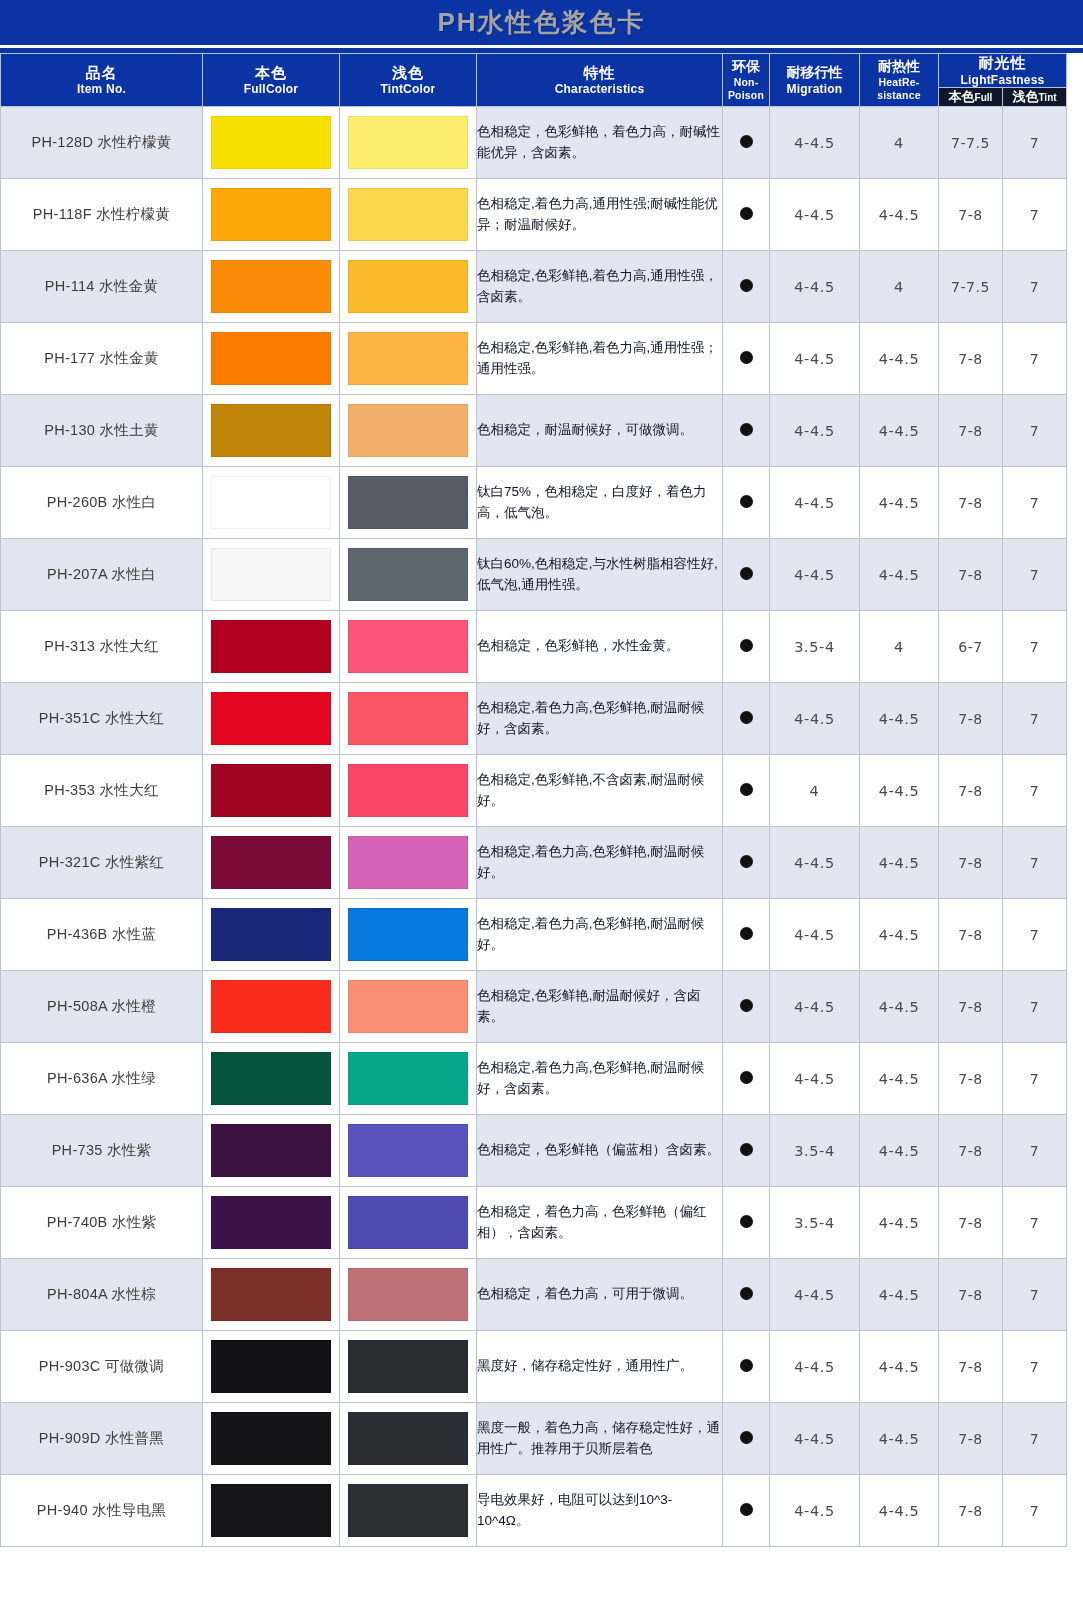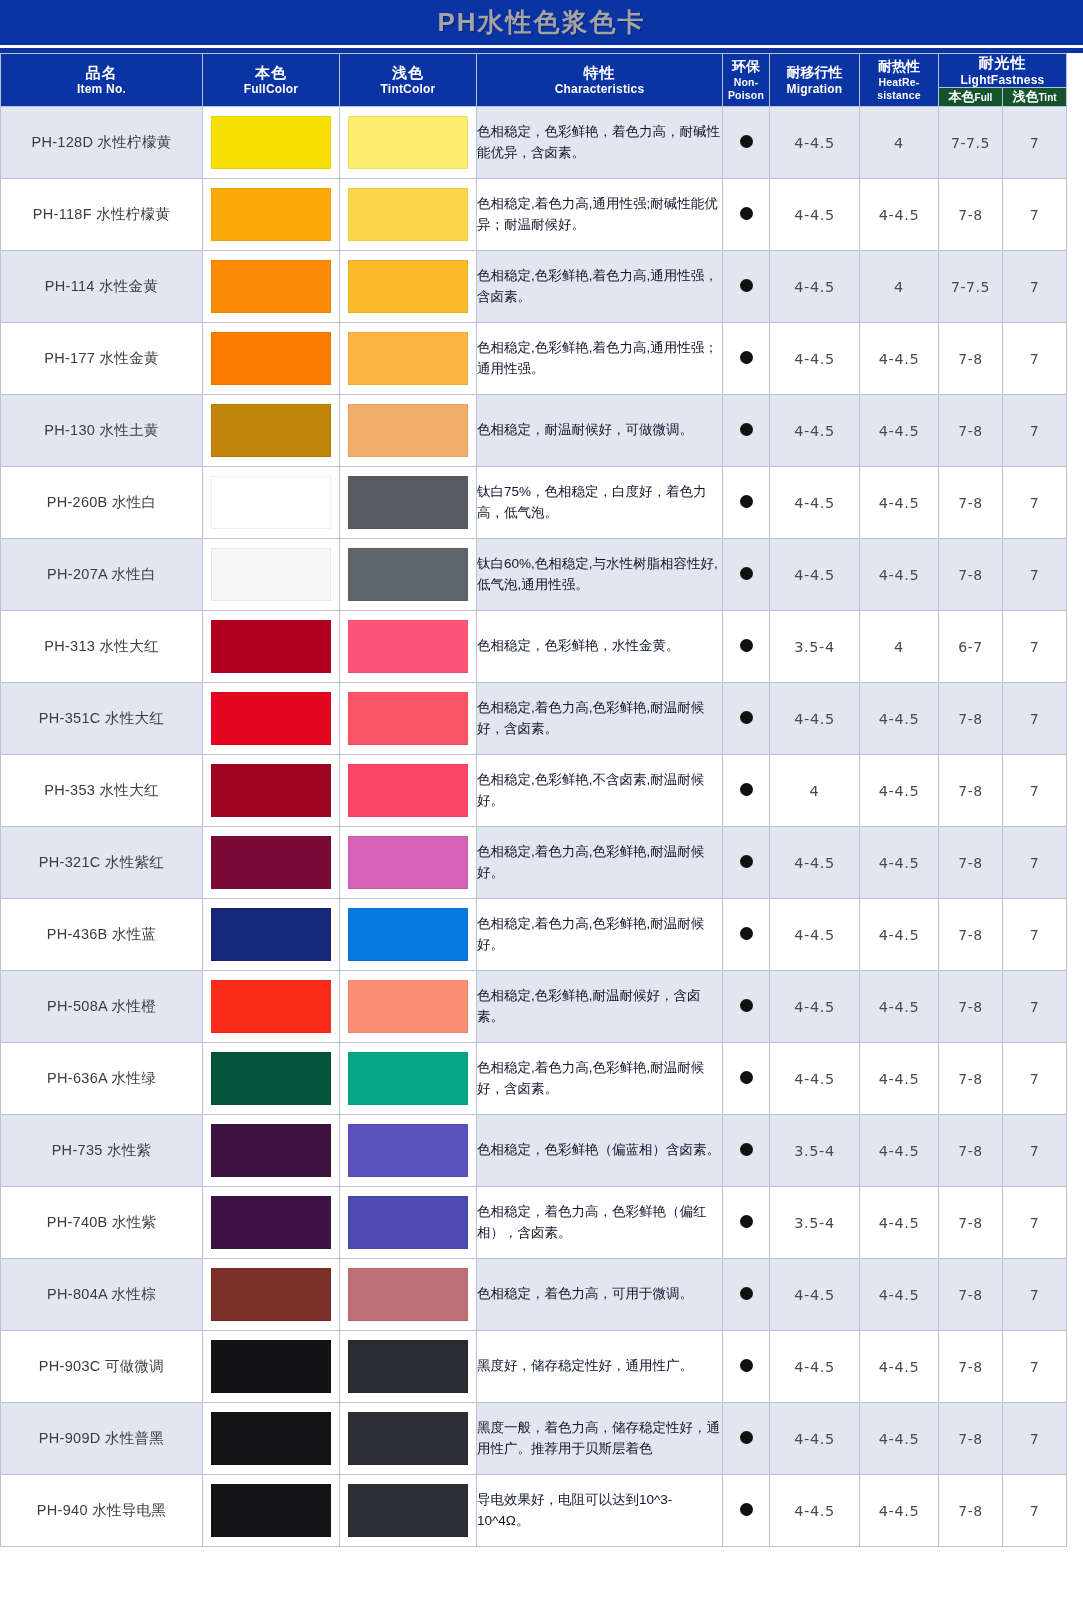--- a/index.html
+++ b/index.html
@@ -69,21 +69,21 @@
     font-size: 12px;
     font-weight: bold;
     line-height: 1.2;
     letter-spacing: .2px;
   }
   .hd-en.xs { font-size: 10.5px; line-height: 1.25; }
   .hd-lf-top {
     padding-bottom: 4px;
   }
   .hd-sub {
-    background: #14532d;
+    background: #0f172a;
     color: #fff;
     font-size: 13px;
     font-weight: bold;
     padding: 3px 0;
     border: 1px solid #6f86c4;
     text-align: center;
     vertical-align: middle;
   }
   .hd-sub .tiny { font-size: 10px; font-weight: bold; }
 

